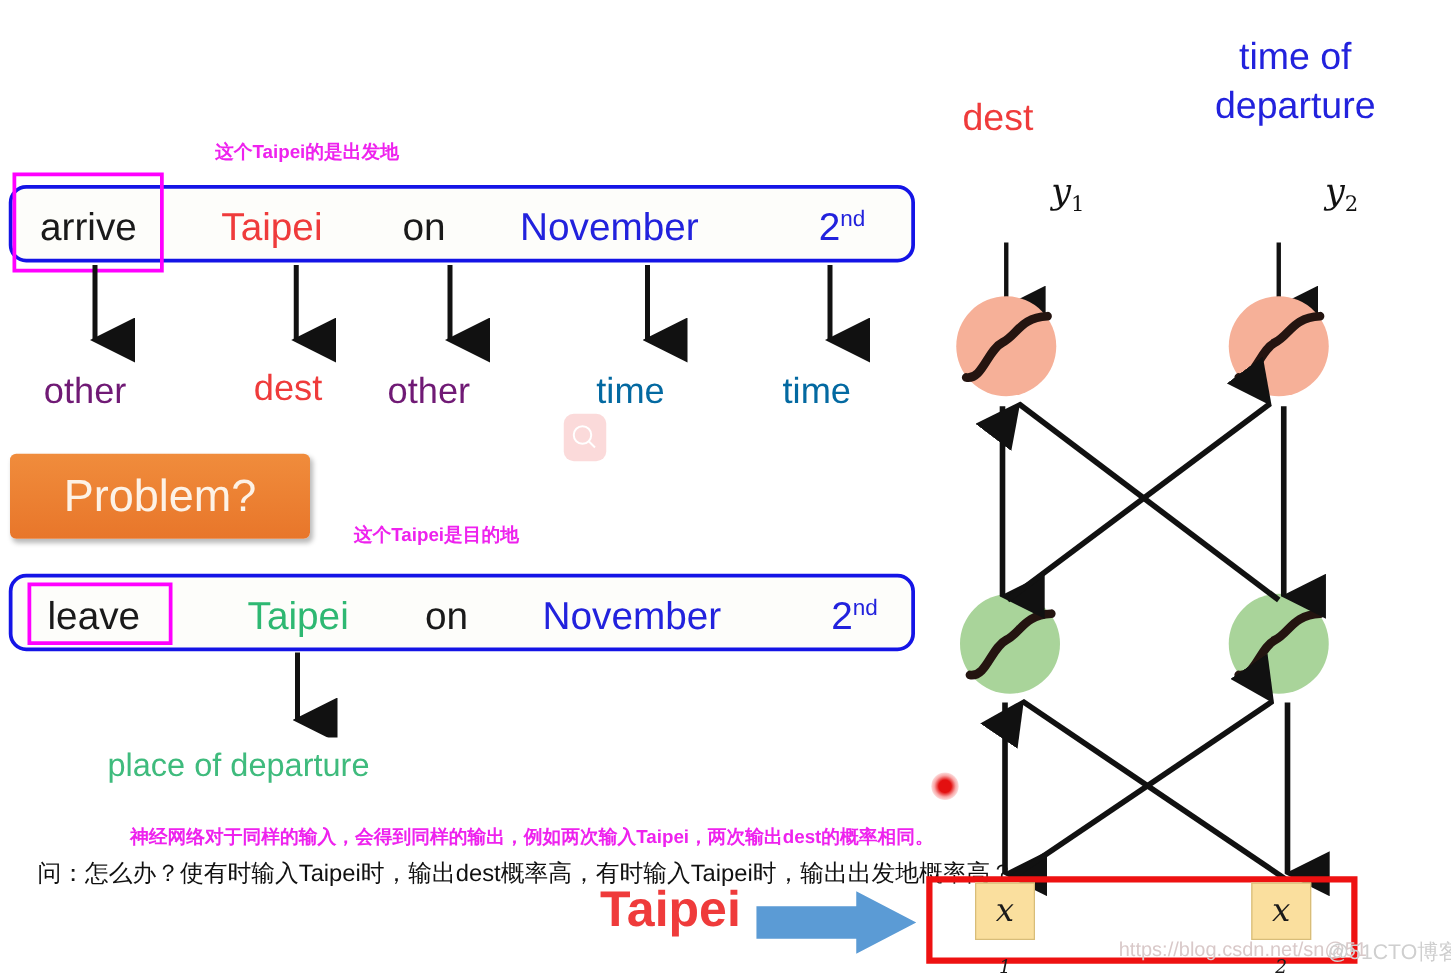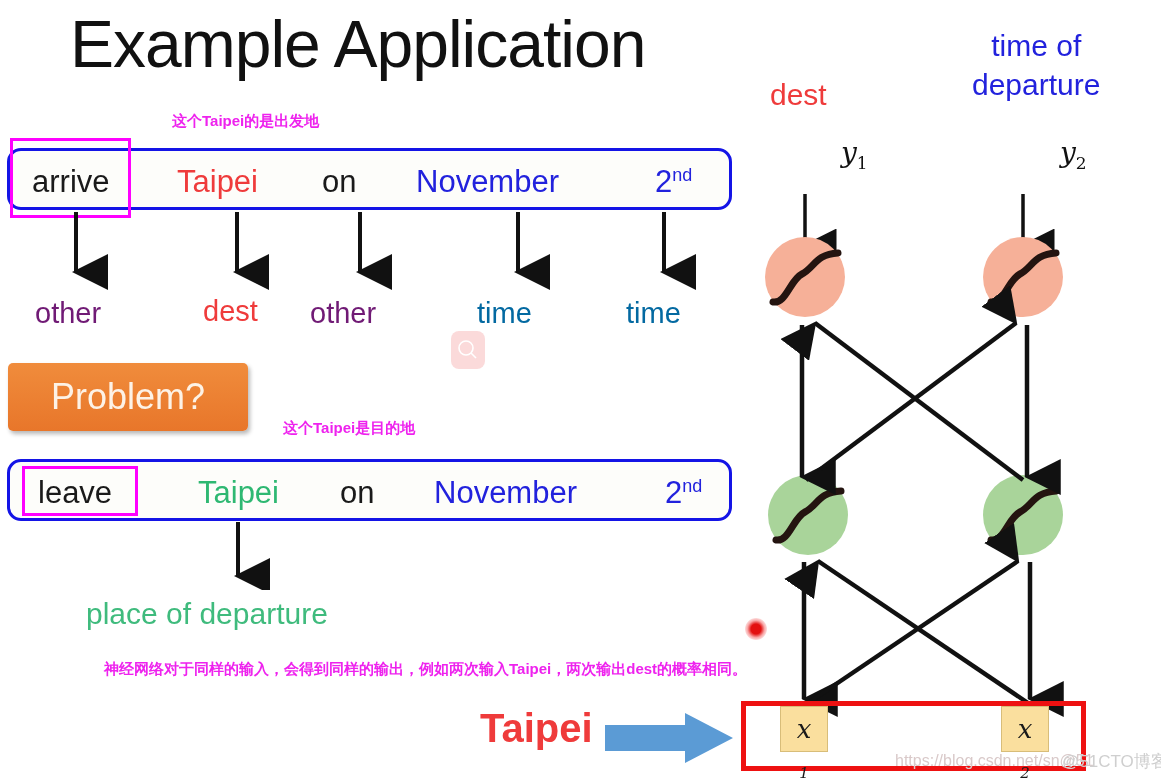--- a/index.html
+++ b/index.html
@@ -34,21 +34,21 @@
   .t-blue{color:#0369a1;}
 
   
   #problem{left:8px;top:363px;width:240px;height:68px;border-radius:5px;
            background:linear-gradient(180deg,#f08c3c 0%,#e8762a 100%);
            box-shadow:2px 3px 4px rgba(0,0,0,.28);}
   #problem span{display:block;text-align:center;line-height:68px;font-size:36px;
                 color:#fdf2e6;font-family:"Liberation Sans",sans-serif;}
 
   
-  #pod{left:86px;top:597px;font-size:30px;color:#3fbb7d;white-space:nowrap;}
+  #pod{left:86px;top:597px;font-size:26px;color:#3fbb7d;white-space:nowrap;}
 
   
   #cn-note{left:104px;top:660px;}
   #cn-q{left:30px;top:686px;font-size:19px;color:#111;white-space:nowrap;}
 
   
   #taipei-big{left:480px;top:706px;font-size:40px;color:#ef3b3b;font-weight:600;}
 
   
   #search-chip{left:451px;top:331px;width:34px;height:38px;border-radius:8px;background:#fbdada;}
@@ -75,21 +75,20 @@
 
   
   #wm{left:895px;top:752px;font-size:16px;color:#d9c9c9;white-space:nowrap;}
   #wm2{left:1062px;top:750px;font-size:17px;color:#cfcfcf;white-space:nowrap;}
 </style>
 </head>
 <body>
 
 <div id="stage">
 
-  <div class="abs" id="title">Example Application</div>
 
   <div class="abs cn-magenta" style="left:172px;top:112px;">这个Taipei的是出发地</div>
 
   <div class="abs sent-box" style="left:7px;top:148px;width:725px;">
     <div class="word w-black" style="left:22px;top:0;">arrive</div>
     <div class="word w-red" style="left:167px;top:0;">Taipei</div>
     <div class="word w-black" style="left:312px;top:0;">on</div>
     <div class="word w-blue" style="left:406px;top:0;">November</div>
     <div class="word w-blue" style="left:645px;top:0;">
       <span>2</span><span class="sup">nd</span>
@@ -141,20 +140,21 @@
   </div>
   <div class="hl-box" style="left:22px;top:466px;width:116px;height:50px;"></div>
 
   <svg class="abs" style="left:200px;top:520px;" width="90" height="70">
     <line x1="38" y1="2" x2="38" y2="56" stroke="#111" stroke-width="4" marker-end="url(#ah)"></line>
   </svg>
 
   <div class="abs" id="pod">place of departure</div>
 
   <div class="abs cn-magenta" id="cn-note">神经网络对于同样的输入，会得到同样的输出，例如两次输入Taipei，两次输出dest的概率相同。</div>
+  <div class="abs" id="cn-q">问：怎么办？使有时输入Taipei时，输出dest概率高，有时输入Taipei时，输出出发地概率高？；</div>
 
   <div class="abs" id="taipei-big">Taipei</div>
   <svg class="abs" style="left:605px;top:712px;" width="130" height="52">
     <path d="M0,13 L80,13 L80,1 L128,26 L80,51 L80,39 L0,39 Z" fill="#5b9bd5"></path>
   </svg>
 
   <div class="abs" id="reddot"></div>
 
   <div class="abs" id="dest-lbl">dest</div>
   <div class="abs" id="tod-lbl">

